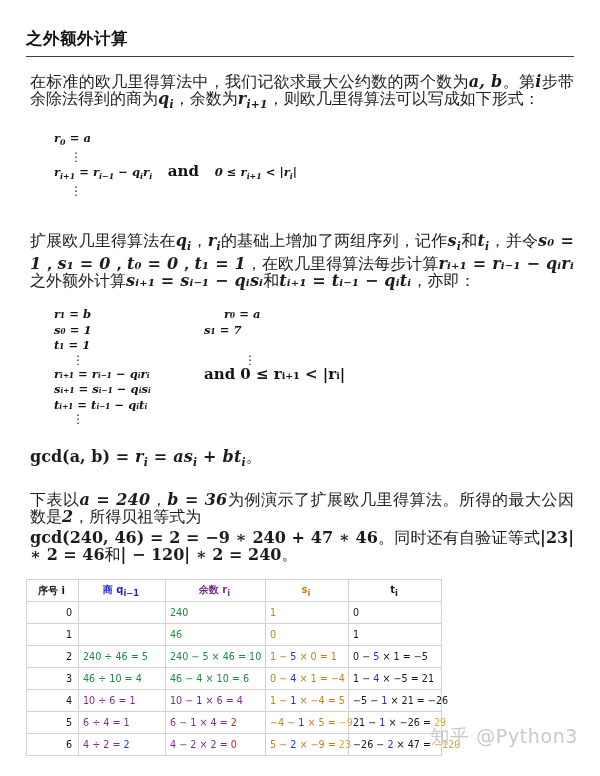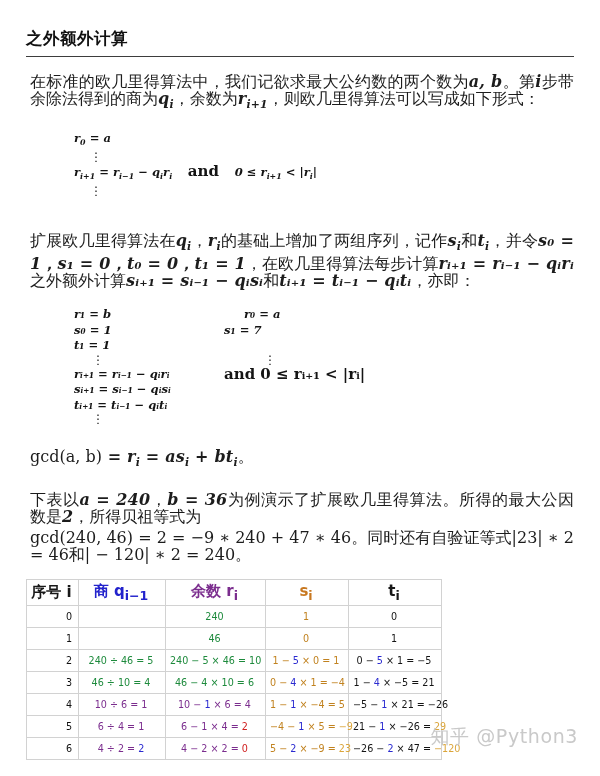--- a/index.html
+++ b/index.html
@@ -57,35 +57,35 @@
   }
   .m {                     
     font-family: "DejaVu Serif", "Liberation Serif", serif;
     font-style: italic;
     font-weight: bold;
     letter-spacing: 0.2px;
   }
   .mr {                    
     font-family: "DejaVu Serif", "Liberation Serif", serif;
     font-style: normal;
-    font-weight: normal;
+    font-weight: bold;
   }
   .m sub, .mr sub {
     font-size: 0.68em;
     font-style: italic;
     font-weight: bold;
   }
   .spaced { letter-spacing: 1.6px; }
 
   
   .mathblock {
     font-family: "DejaVu Serif", "Liberation Serif", serif;
     font-size: 11.6px;
     color: #141414;
-    padding-left: 74px;
+    padding-left: 54px;
     line-height: 15.5px;
   }
   .mathblock .row { white-space: nowrap; }
   .mathblock .eq {
     font-style: italic;
     font-weight: bold;
   }
   .mathblock .eq sub {
     font-size: 0.68em;
   }
@@ -119,24 +119,24 @@
   table.gcd th, table.gcd td {
     border: 1px solid #d2d2d2;
     padding: 2px 6px 2px 4px;
     height: 17px;
     vertical-align: middle;
     white-space: nowrap;
   }
   table.gcd th {
     text-align: center;
     font-weight: bold;
-    font-size: 15px;
+    font-size: 10px;
     background: #ffffff;
   }
-  table.gcd td { text-align: center; }
+  table.gcd td { text-align: left; }
   table.gcd td.idx { text-align: right; color: #101010; }
   col.c-idx { width: 52px; }
   col.c-q   { width: 87px; }
   col.c-r   { width: 100px; }
   col.c-s   { width: 83px; }
   col.c-t   { width: 93px; }
 
   .h-q { color: #2222cc; }
   .h-r { color: #7b2d8e; }
   .h-s { color: #c87820; }

